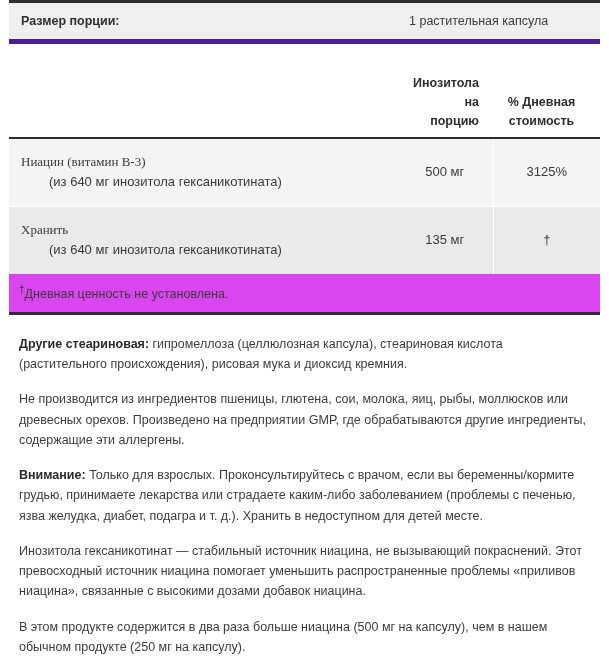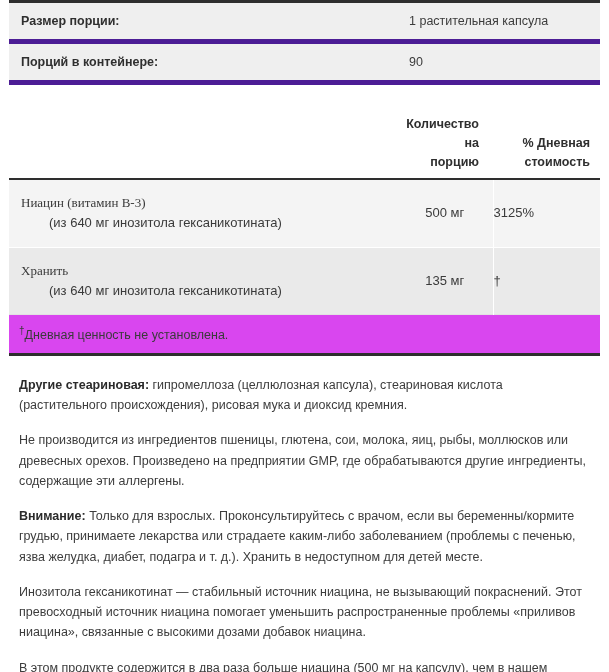--- a/index.html
+++ b/index.html
@@ -67,20 +67,21 @@
     vertical-align: bottom;
     line-height: 1.5;
     padding: 0 14px 7px 0;
     background: #ffffff;
   }
   .colhead-row th.blank {
     background: #ffffff;
   }
   .colhead-row th.dv {
     padding-right: 10px;
+    text-align: center;
   }
 
   
   .nutrient-row td {
     font-size: 13px;
     background: #f4f4f4;
     border-top: 2px solid #2e2e2e;
     padding: 13px 0 13px 12px;
     line-height: 1.55;
     color: #3a3a3a;
@@ -91,21 +92,21 @@
   .nutrient-row:not(.first) td {
     border-top: 1px solid #ffffff;
   }
   .nutrient-row td.amount {
     text-align: center;
     padding-left: 0;
     padding-right: 0;
     border-right: 1px solid #ffffff;
   }
   .nutrient-row td.dv {
-    text-align: left;
+    text-align: center;
     padding-left: 0;
     padding-right: 0;
   }
   .nutrient-name {
     display: block;
     font-family: Liberation Serif, serif;
   }
   .nutrient-sub {
     display: block;
     padding-left: 28px;
@@ -157,33 +158,29 @@
     <colgroup>
       <col style="width:388px">
       <col style="width:96px">
       <col style="width:107px">
     </colgroup>
     <tbody>
       <tr class="serving-row">
         <td class="serving-label">Размер порции:</td>
         <td class="serving-value" colspan="2">1 растительная капсула</td>
       </tr>
-      <tr class="serving-row">
-        <td class="serving-label">Порций в контейнере:</td>
-        <td class="serving-value" colspan="2">90</td>
-      </tr>
 
       <tr class="spacer-row">
         <td colspan="3"></td>
       </tr>
 
       <tr class="colhead-row">
         <th class="blank"></th>
         <th class="amount">
-          <span>Количество на</span><br>
+          <span>Инозитола на</span><br>
           <span>порцию</span>
         </th>
         <th class="dv">
           <span>% Дневная</span><br>
           <span>стоимость</span>
         </th>
       </tr>
 
       <tr class="nutrient-row first">
         <td>

